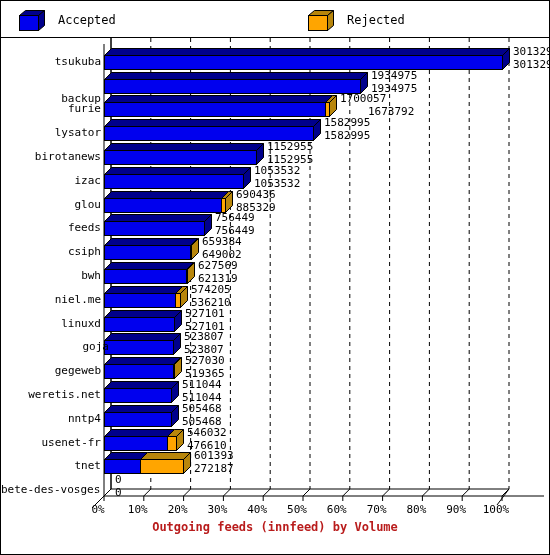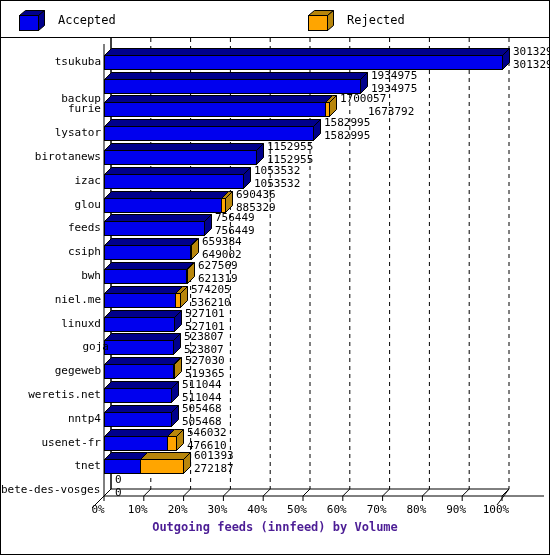--- a/index.html
+++ b/index.html
@@ -21,21 +21,21 @@
 
   
   #plot{position:absolute;left:0;top:37px;width:548px;height:516px;}
   #grid{position:absolute;left:0;top:0;width:548px;height:516px;}
 
   .ylabel{position:absolute;right:0;text-align:right;font-size:11px;color:#000;white-space:nowrap;line-height:11px;}
   .vallabel{position:absolute;font-size:11px;color:#000;white-space:nowrap;line-height:11px;}
 
   #xlabels{position:absolute;left:0;top:0;width:548px;height:516px;}
   .xtick{position:absolute;font-size:11px;color:#000;text-align:center;width:40px;}
-  #xtitle{position:absolute;width:548px;text-align:center;font-size:12px;font-weight:bold;color:#4c1d95;}
+  #xtitle{position:absolute;width:548px;text-align:center;font-size:12px;font-weight:bold;color:#b91c1c;}
 </style>
 </head>
 <body>
 
 <div id="app">
 
   <div id="legend">
     <div class="legend-entry accepted">
       <span class="cube">
         <svg width="26" height="21" viewBox="0 0 26 21">

